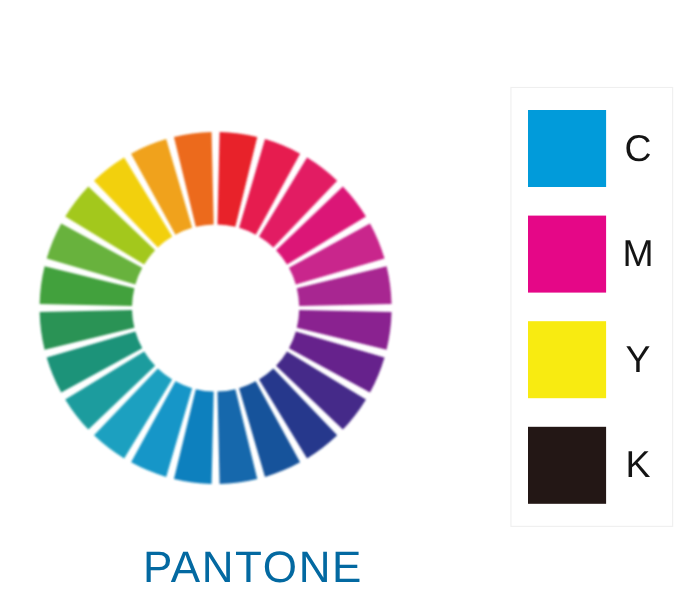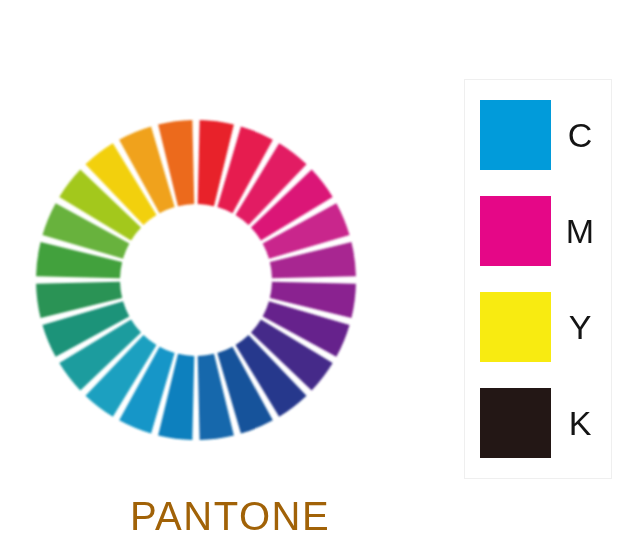--- a/index.html
+++ b/index.html
@@ -38,21 +38,21 @@
   #brand-wordmark {
     position: absolute;
     left: 60px;
     top: 494px;
     width: 340px;
     text-align: center;
     font-family: "Liberation Sans", sans-serif;
     font-size: 40px;
     font-weight: 400;
     letter-spacing: 1.5px;
-    color: #a16207;
+    color: #0369a1;
     line-height: 44px;
     white-space: nowrap;
   }
 
   
   #legend-panel {
     position: absolute;
     left: 464px;
     top: 79px;
     width: 148px;

